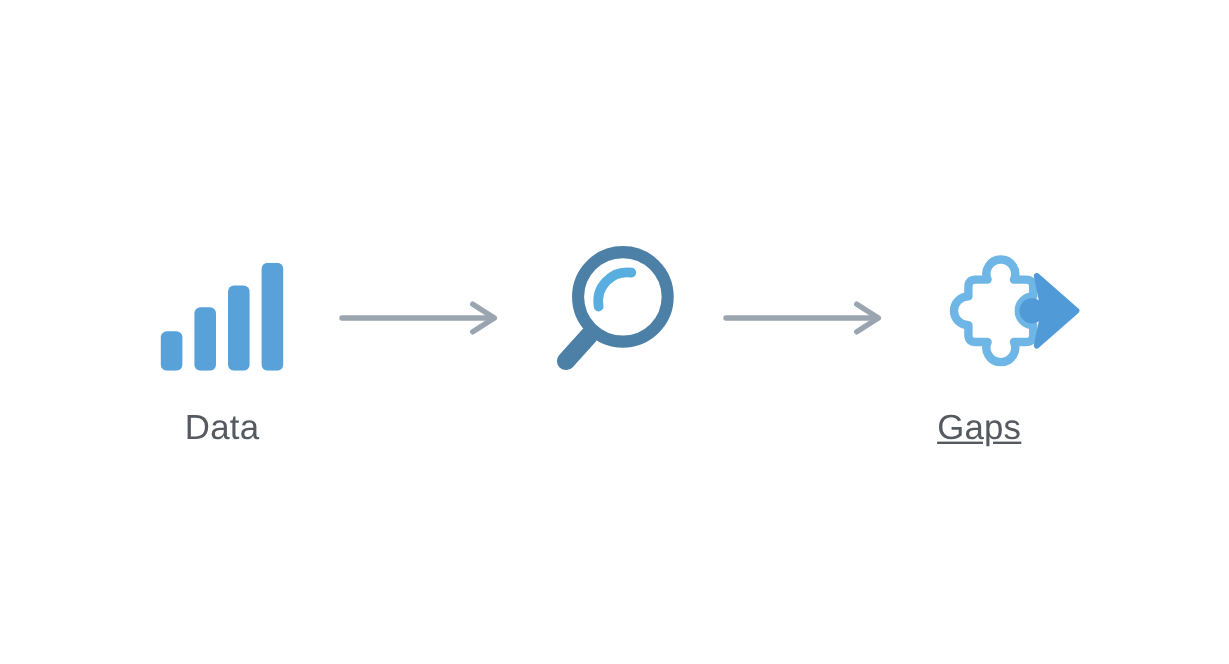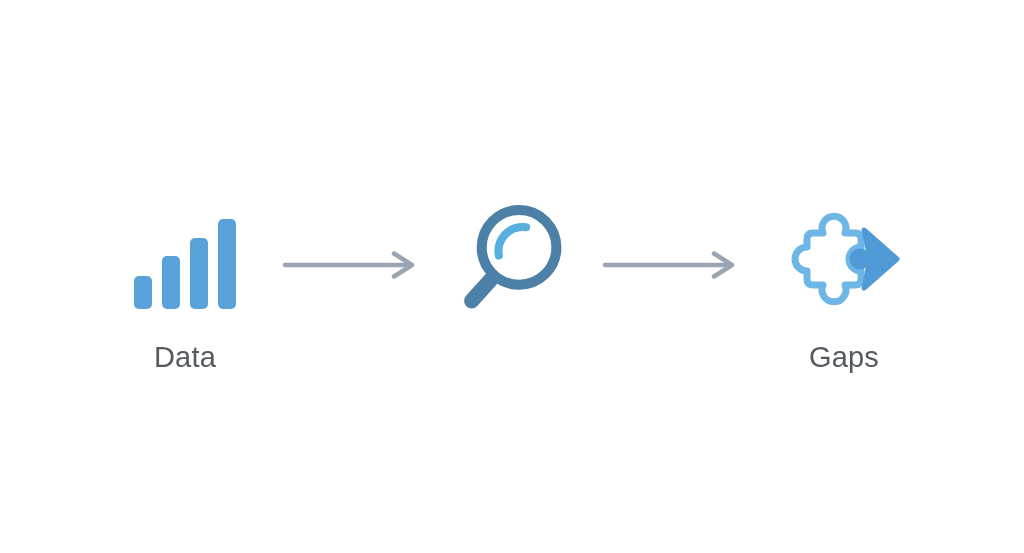--- a/index.html
+++ b/index.html
@@ -42,21 +42,21 @@
     display: block;
     width: 100%;
     height: 100%;
   }
   
   #icon-data      { left: 133px; top: 219px; width: 104px; height: 90px; }
   #icon-insights  { left: 460px; top: 203px; width: 104px; height: 113px; }
   #icon-gaps      { left: 781px; top: 204px; width: 120px; height: 110px; }
   #label-data     { left: 133px; width: 104px; }
   #label-insights { left: 433px; width: 150px; }
-  #label-gaps     { left: 779px; width: 130px; }
+  #label-gaps     { left: 751px; width: 130px; text-decoration: underline; }
   #connector-1    { left: 281px; }
   #connector-2    { left: 601px; }
 </style>
 </head>
 <body>
 
 <div class="canvas">
 
   <div class="icon-box" id="icon-data">
     <svg viewBox="0 0 102 90" xmlns="http://www.w3.org/2000/svg" aria-hidden="true">

